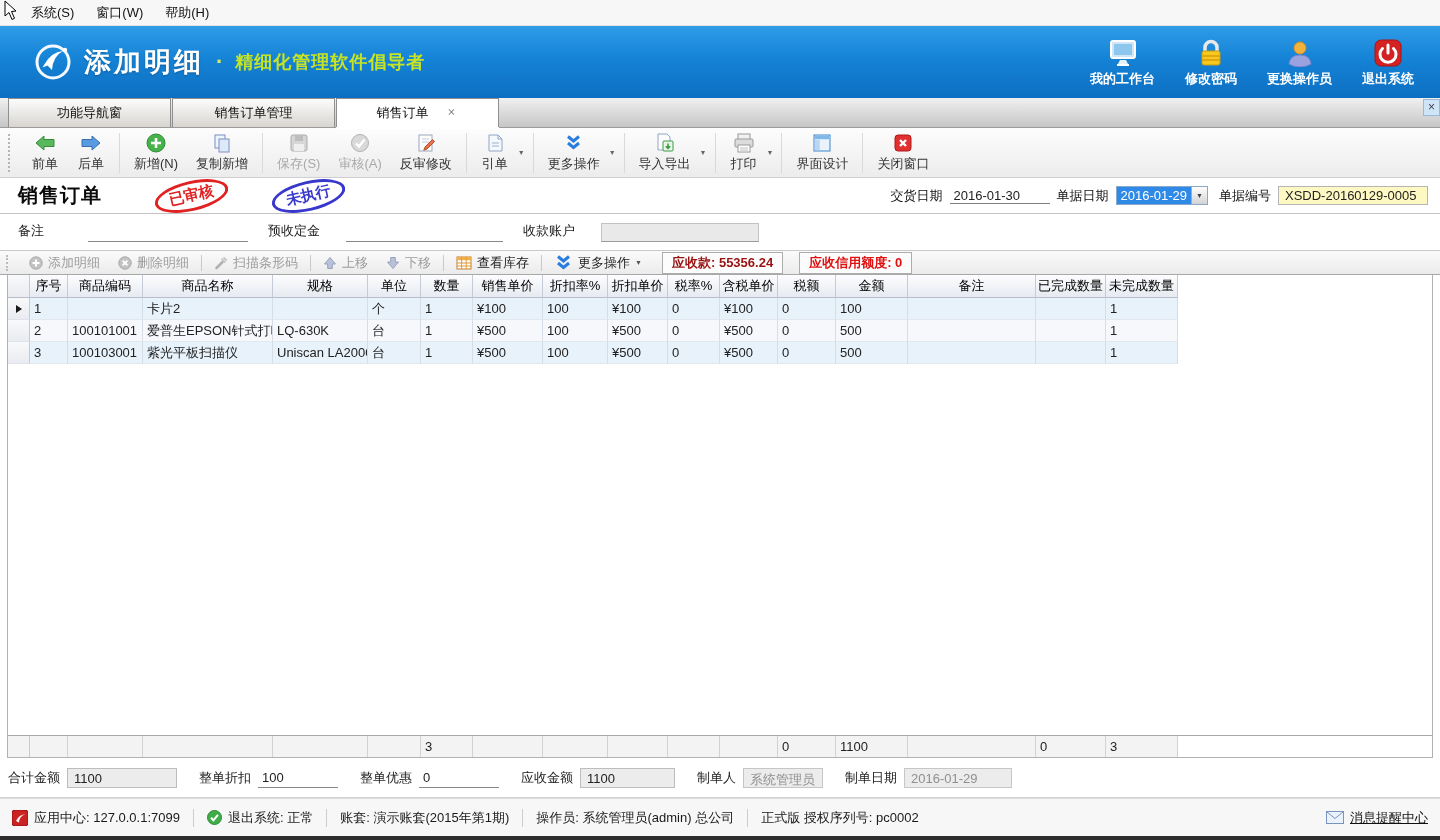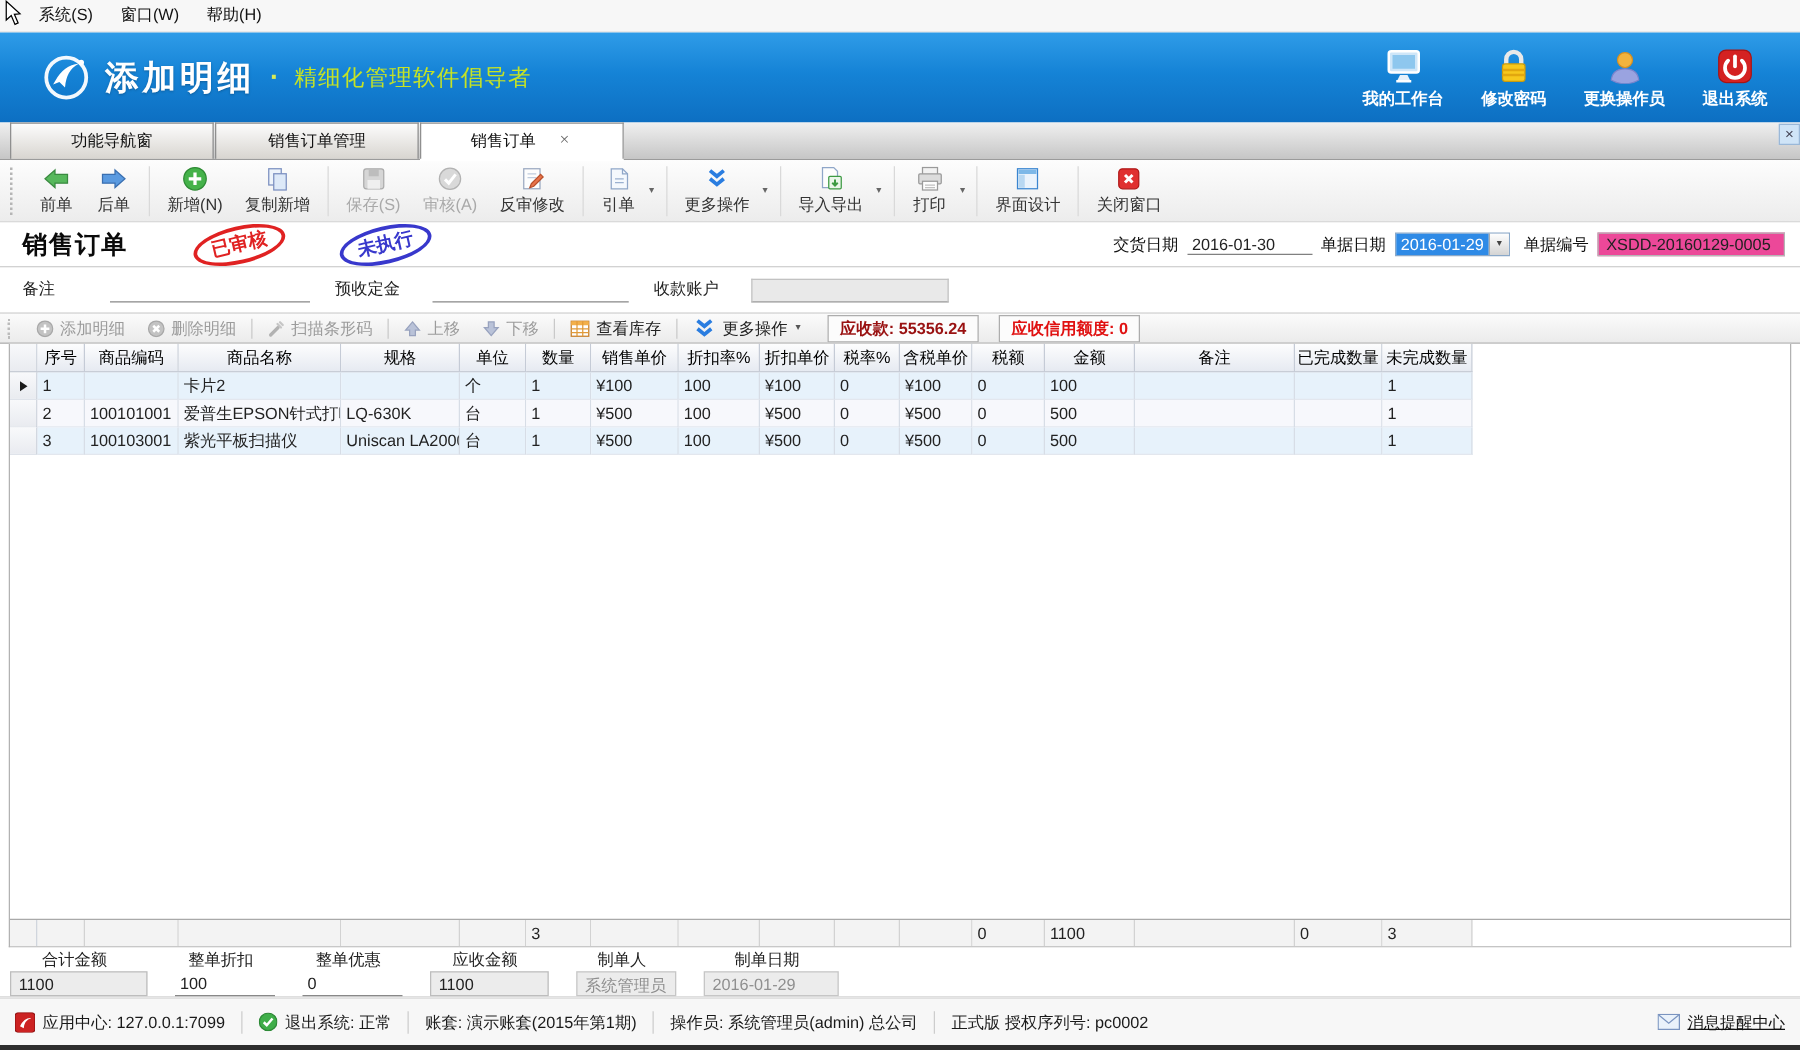--- a/index.html
+++ b/index.html
@@ -5,30 +5,30 @@
   * { box-sizing: border-box; }
   html,body { margin:0; padding:0; }
   body {
     width:1440px; height:840px; overflow:hidden; background:#fff;
     font-family:"Liberation Sans","DejaVu Sans",sans-serif; font-size:12px; color:#222;
     cursor:default; -webkit-user-select:none; user-select:none;
   }
   .app { position:relative; width:1440px; height:840px; display:flex; flex-direction:column; background:#fff; }
 
   
-  .menubar { height:26px; background:#f7f7f7; border-bottom:1px solid #e3e3e3; display:flex; align-items:flex-start; padding-left:20px; flex:none; }
+  .menubar { height:26px; background:#f7f7f7; border-bottom:1px solid #e3e3e3; display:flex; align-items:center; padding-left:20px; flex:none; }
   .menu-item { padding:3px 11px; font-size:13px; color:#111; }
   .cursor { position:absolute; left:4px; top:0; z-index:50; }
 
   
   .banner { height:72px; flex:none; background:linear-gradient(180deg,#2f9ce8 0%,#1583d6 45%,#0d6fc2 100%); display:flex; align-items:center; color:#fff; }
   .brand-area { display:flex; align-items:center; margin-left:32px; gap:10px; }
   .brand { font-size:27px; font-weight:bold; letter-spacing:3px; text-shadow:0 1px 2px rgba(0,0,0,.25); }
   .brand-sep { font-size:22px; font-weight:bold; color:#d9ec55; margin:0 2px; }
-  .slogan { font-size:18px; font-weight:normal; color:#c6e324; letter-spacing:1px; }
+  .slogan { font-size:18px; font-weight:bold; color:#c6e324; letter-spacing:1px; }
   .banner-actions { margin-left:auto; margin-right:26px; display:flex; gap:30px; }
   .banner-action { display:flex; flex-direction:column; align-items:center; gap:3px; font-size:13px; font-weight:bold; color:#fff; cursor:pointer; }
   .banner-action .ico { height:30px; display:flex; align-items:flex-end; }
 
   
   .tabbar { height:30px; flex:none; background:linear-gradient(180deg,#f0f0f0,#c6c6c6); border-bottom:1px solid #9b9b9b; display:flex; align-items:stretch; padding-left:8px; position:relative; }
   .tab { width:163px; display:flex; align-items:center; justify-content:center; gap:16px; font-size:13px; color:#111;
          background:linear-gradient(180deg,#fcfcfc,#d8d5d0); border:1px solid #8f8f8f; border-bottom:none; margin-right:1px;font-family:Liberation Serif, serif; }
   .tab.active { background:#fff; box-shadow:0 2px 0 #fff; z-index:2; }
   .tab-close { color:#666; font-size:14px; line-height:1; padding:1px 3px; }
@@ -47,21 +47,21 @@
   .doc-header { height:36px; flex:none; display:flex; align-items:center; padding:0 12px 0 18px; border-bottom:1px solid #c3c3c3; background:#fff; }
   .doc-title { font-size:20px; font-weight:bold; color:#0a0a0a; letter-spacing:1px; }
   .stamps { display:flex; align-items:center; margin-left:52px; gap:42px; }
   .stamp { border:3px solid; border-radius:50%; padding:2px 12px 3px; font-size:15px; font-weight:bold; transform:rotate(-13deg); background:rgba(255,255,255,.6); }
   .dh-fields { margin-left:auto; display:flex; align-items:center; gap:7px; }
   .dh-label { font-size:13px; color:#111; white-space:nowrap; }
   .dh-underline { border-bottom:1px solid #808080; min-height:16px; font-size:13px; padding:0 4px 0; width:100px; }
   .combo { display:flex; align-items:stretch; border:1px solid #8aa8c8; background:#fff; height:19px; margin-right:4px; }
   .combo .sel { background:#2e8ae6; color:#fff; font-size:13px; padding:1px 4px; display:flex; align-items:center; }
   .combo-btn { width:16px; background:linear-gradient(180deg,#fefefe,#d4d4d4); border-left:1px solid #aaa; font-size:7px; color:#444; display:flex; align-items:center; justify-content:center; }
-  .sunken { background:#ec4899; border:1px solid #b5b5b5; font-size:13px; padding:1px 6px; height:19px; width:150px; color:#222; }
+  .sunken { background:#fef9c3; border:1px solid #b5b5b5; font-size:13px; padding:1px 6px; height:19px; width:150px; color:#222; }
 
   
   .form-area { flex:none; padding:3px 0 4px; border-bottom:1px solid #c8c8c8; background:#fff; }
   .form-row { height:29px; display:flex; align-items:center; padding-left:18px; }
   .ffield { display:flex; align-items:flex-end; margin-right:20px; }
   .flabel { font-size:13px; padding-bottom:2px; white-space:nowrap; }
   .form-row .ffield:nth-child(1) .flabel { width:70px; }
   .form-row .ffield:nth-child(2) .flabel { width:78px; }
   .form-row .ffield:nth-child(3) .flabel { width:78px; }
   .form-row .ffield:nth-child(4) .flabel { width:76px; }
@@ -89,21 +89,21 @@
   .g-row.odd .g-cell { background:#e7f2fb; }
   .g-row.even .g-cell { background:#f7f8fc; }
   .row-arrow { width:0; height:0; border-left:6px solid #1a1a1a; border-top:4px solid transparent; border-bottom:4px solid transparent; }
   .g-filler { flex:1; background:#fff; }
   .g-summary { display:flex; flex:none; border-top:1px solid #a9a9a9; }
   .g-summary .g-cell { background:#f3f3f3; border-right:1px solid #d2d2d2; border-bottom:none; height:21px; }
   .g-summary .g-gutter { background:#f3f3f3; border-bottom:none; height:21px; }
 
   
   .footer-area { height:40px; flex:none; display:flex; align-items:center; padding-left:8px; background:#fff; border-bottom:1px solid #d5d5d5; }
-  .foot-field { display:flex; align-items:center; margin-right:22px;flex-direction:column; }
+  .foot-field { display:flex; align-items:center; margin-right:22px; }
   .foot-label { font-size:13px; margin-right:7px; white-space:nowrap; }
   .foot-ctl { font-size:13px; padding:2px 6px; height:20px; }
   .foot-ctl.box { background:#ececec; border:1px solid #bdbdbd; }
   .foot-ctl.box-dim { background:#ececec; border:1px solid #c6c6c6; color:#8f8f8f; }
   .foot-ctl.underline { border-bottom:1px solid #888; padding:2px 4px; }
 
   
   .statusbar { height:38px; flex:none; background:#f7f7f7; border-top:1px solid #dadada; display:flex; align-items:center; padding:0 12px; font-size:13px; color:#1a1a1a;text-align:right; }
   .sb-item { display:flex; align-items:center; gap:6px; padding:0 13px; }
   .sb-item:first-child { padding-left:0; }

